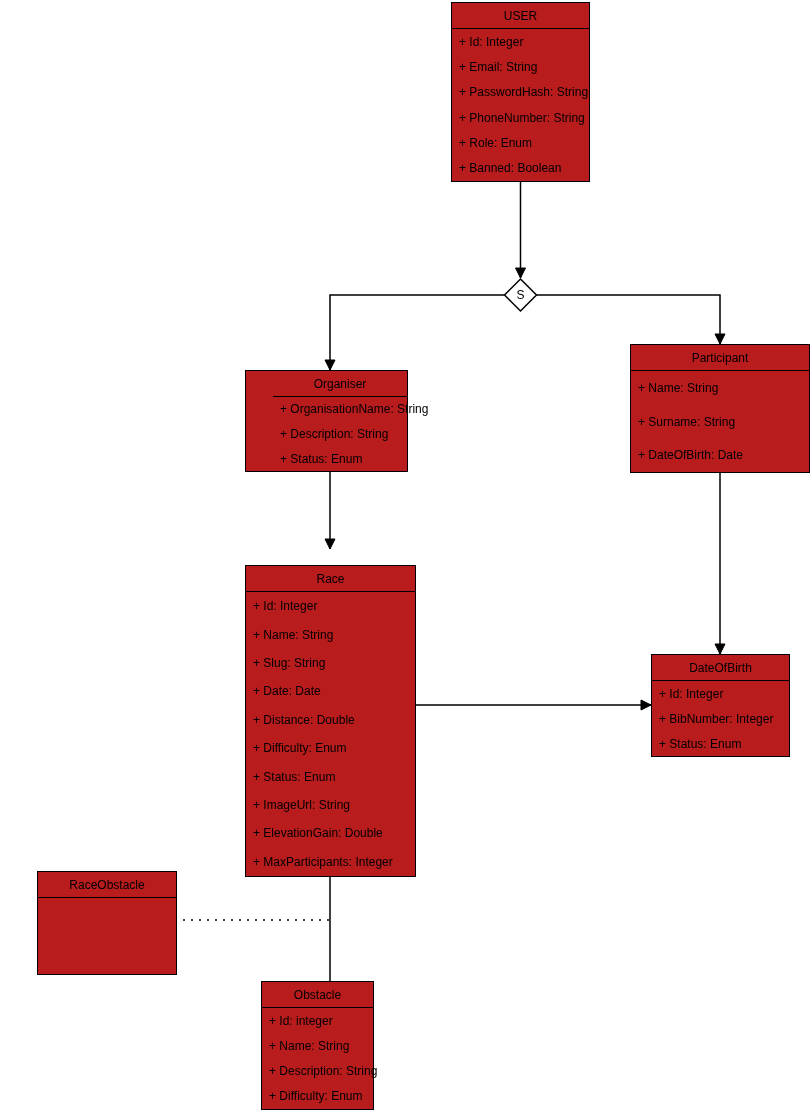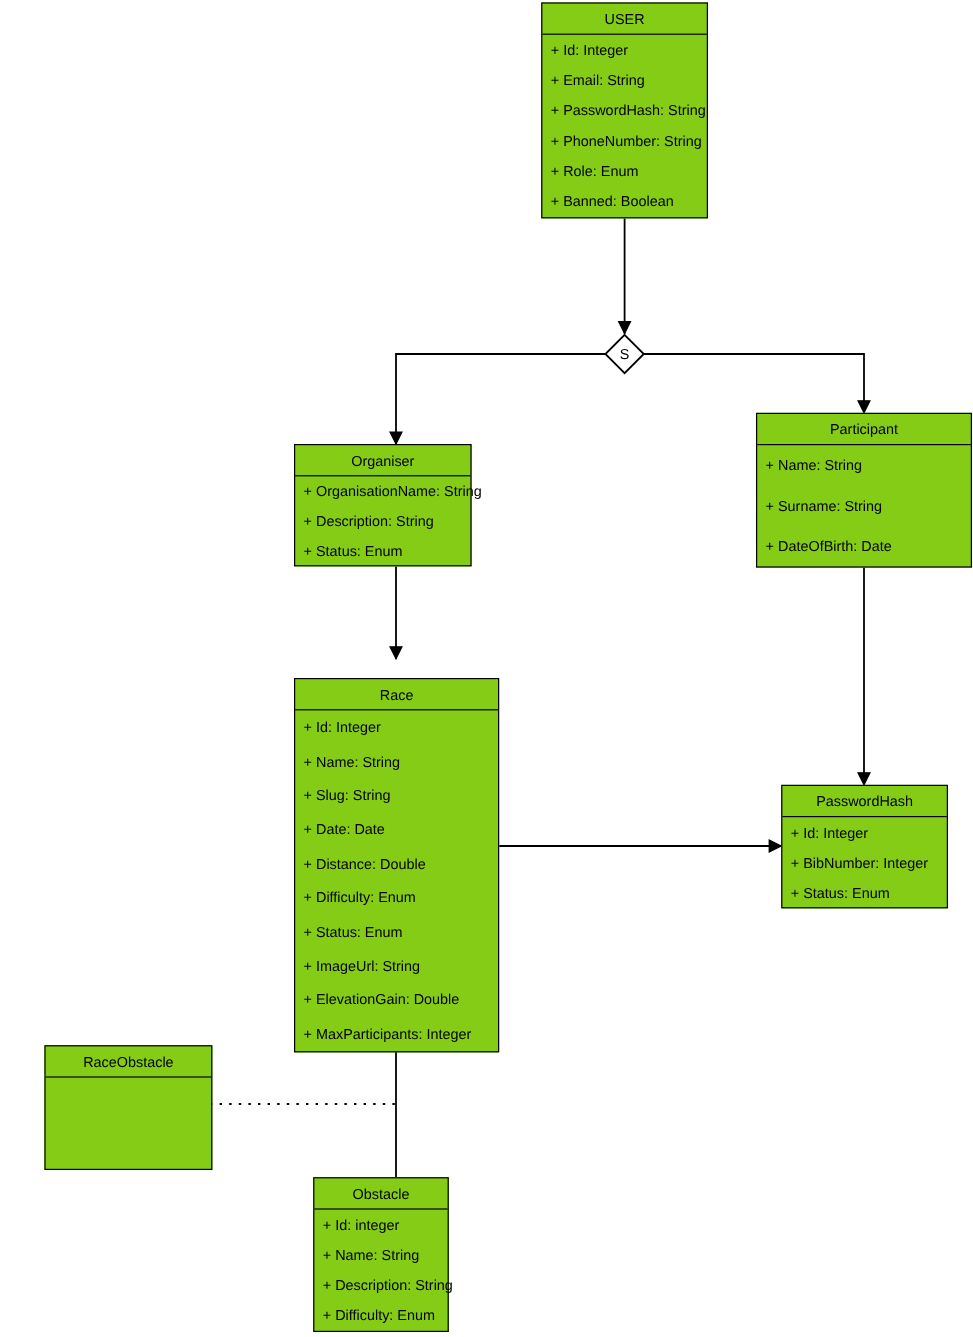--- a/index.html
+++ b/index.html
@@ -3,40 +3,40 @@
 <meta charset="utf-8">
 <style>
   html,body{margin:0;padding:0;background:#ffffff;}
   .canvas{
     position:relative;width:811px;height:1114px;background:#ffffff;
     font-family:"Liberation Sans",sans-serif;font-size:12px;color:#000;
     overflow:hidden;
   }
   .uml{
     position:absolute;display:flex;flex-direction:column;
-    background:#84cc16;border:1.5px solid #000;box-sizing:border-box;
+    background:#b91c1c;border:1.5px solid #000;box-sizing:border-box;
   }
   .uml-title{
     flex:0 0 25px;display:flex;align-items:center;justify-content:center;
     border-bottom:1.5px solid #000;white-space:nowrap;
   }
   .uml-attr{
     flex:1 1 auto;display:flex;align-items:center;
     padding-left:7px;white-space:nowrap;
   }
   .uml-empty{flex:1 1 auto;}
   .svg-layer{position:absolute;left:0;top:0;width:811px;height:1114px;}
   .svg-layer polyline,.svg-layer line{fill:none;stroke:#000;stroke-width:1.5;}
   .diamond-label{
     position:absolute;left:506px;top:288px;width:29px;text-align:center;
     font-size:12px;color:#000;
   }
   
   #box-user        {left:451px;top:2px;  width:139px;height:180px;}
-  #box-organiser   {left:245px;top:370px;width:148px;height:102px;}
+  #box-organiser   {left:245px;top:370px;width:163px;height:102px;padding-left:27px;}
   #box-participant {left:630px;top:344px;width:180px;height:129px;}
   #box-race        {left:245px;top:549px;width:171px;height:312px;margin-top:16px;}
   #box-registration{left:651px;top:654px;width:139px;height:103px;}
   #box-raceobstacle{left:1px;  top:871px;width:140px;height:104px;margin-left:36px;}
   #box-obstacle    {left:261px;top:981px;width:113px;height:129px;}
 </style>
 </head>
 <body>
 
 <div class="canvas">
@@ -101,21 +101,21 @@
     <div class="uml-attr">+ Date: Date</div>
     <div class="uml-attr">+ Distance: Double</div>
     <div class="uml-attr">+ Difficulty: Enum</div>
     <div class="uml-attr">+ Status: Enum</div>
     <div class="uml-attr">+ ImageUrl: String</div>
     <div class="uml-attr">+ ElevationGain: Double</div>
     <div class="uml-attr">+ MaxParticipants: Integer</div>
   </div>
 
   <div class="uml" id="box-registration">
-    <div class="uml-title">PasswordHash</div>
+    <div class="uml-title">DateOfBirth</div>
     <div class="uml-attr">+ Id: Integer</div>
     <div class="uml-attr">+ BibNumber: Integer</div>
     <div class="uml-attr">+ Status: Enum</div>
   </div>
 
   <div class="uml" id="box-raceobstacle">
     <div class="uml-title">RaceObstacle</div>
     <div class="uml-empty"></div>
   </div>
 

